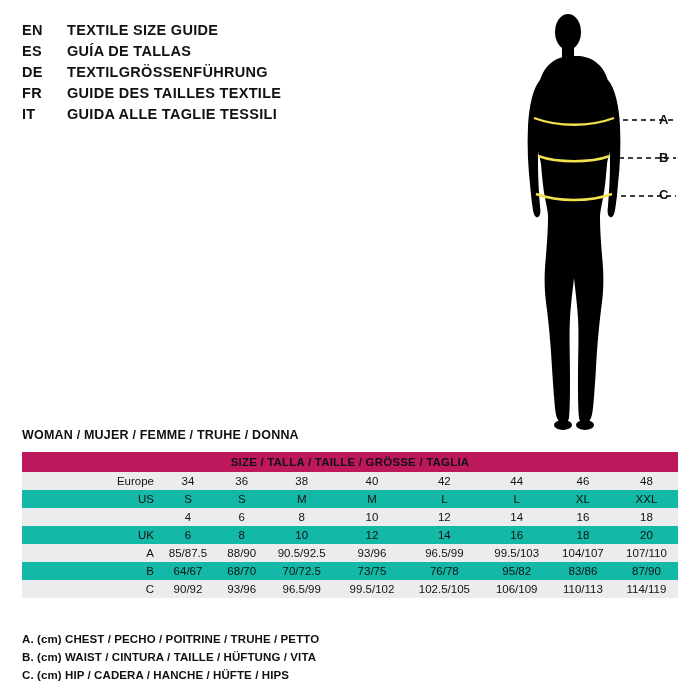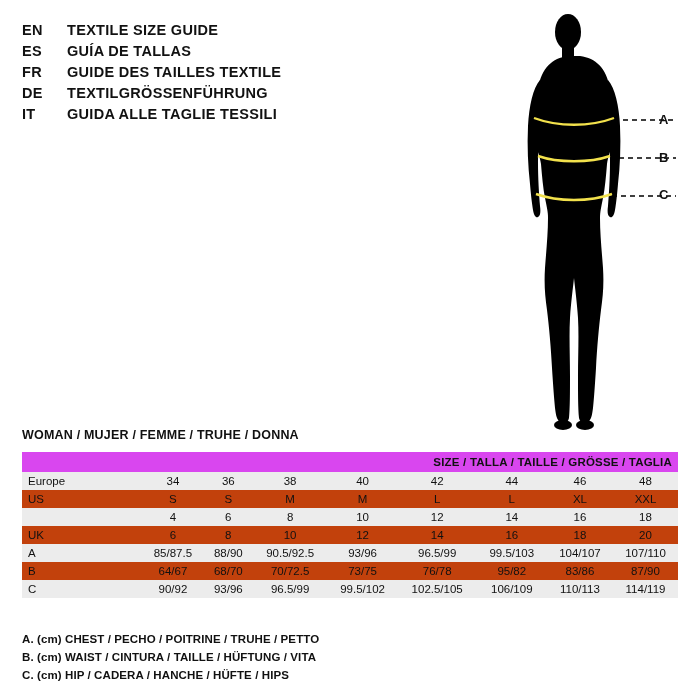--- a/index.html
+++ b/index.html
@@ -90,34 +90,34 @@
     border-collapse: collapse;
     font-size: 11.5px;
   }
   table.sizes td, table.sizes th {
     padding: 3px 4px;
     text-align: center;
     font-weight: normal;
     white-space: nowrap;
   }
   table.sizes td.lbl, table.sizes th.lbl {
-    text-align: left;
-    padding-left: 6px;
+    text-align: right;
+    padding-left: 22px;
     width: 110px;
   }
   tr.band-head td {
-    background: #d946ef;
-    font-weight: bold;
-    text-align: right;
+    background: #be185d;
+    font-weight: bold;
+    text-align: center;
     font-size: 11.5px;
     padding: 4px 6px;
     letter-spacing: 0.2px;
   }
   tr.shade td { background: #ececec; }
-  tr.plain td { background: #c2410c; }
+  tr.plain td { background: #14b8a6; }
 
   
   .notes {
     position: absolute;
     left: 22px;
     top: 633px;
     font-size: 11.5px;
   }
   .notes div {
     margin-bottom: 6px;
@@ -133,26 +133,26 @@
   <div class="lang-block">
     <div class="lang-row">
       <span class="lang-code">EN</span>
       <span class="lang-title">Textile Size Guide</span>
     </div>
     <div class="lang-row">
       <span class="lang-code">ES</span>
       <span class="lang-title">Guía de Tallas</span>
     </div>
     <div class="lang-row">
+      <span class="lang-code">DE</span>
+      <span class="lang-title">Textilgrößenführung</span>
+    </div>
+    <div class="lang-row">
       <span class="lang-code">FR</span>
       <span class="lang-title">Guide des tailles Textile</span>
-    </div>
-    <div class="lang-row">
-      <span class="lang-code">DE</span>
-      <span class="lang-title">Textilgrößenführung</span>
     </div>
     <div class="lang-row">
       <span class="lang-code">IT</span>
       <span class="lang-title">Guida alle taglie tessili</span>
     </div>
   </div>
 
   <div class="figure-wrap">
     <svg class="figure-svg" width="190" height="430" viewBox="0 0 190 430" xmlns="http://www.w3.org/2000/svg">
       <g fill="#000000">

